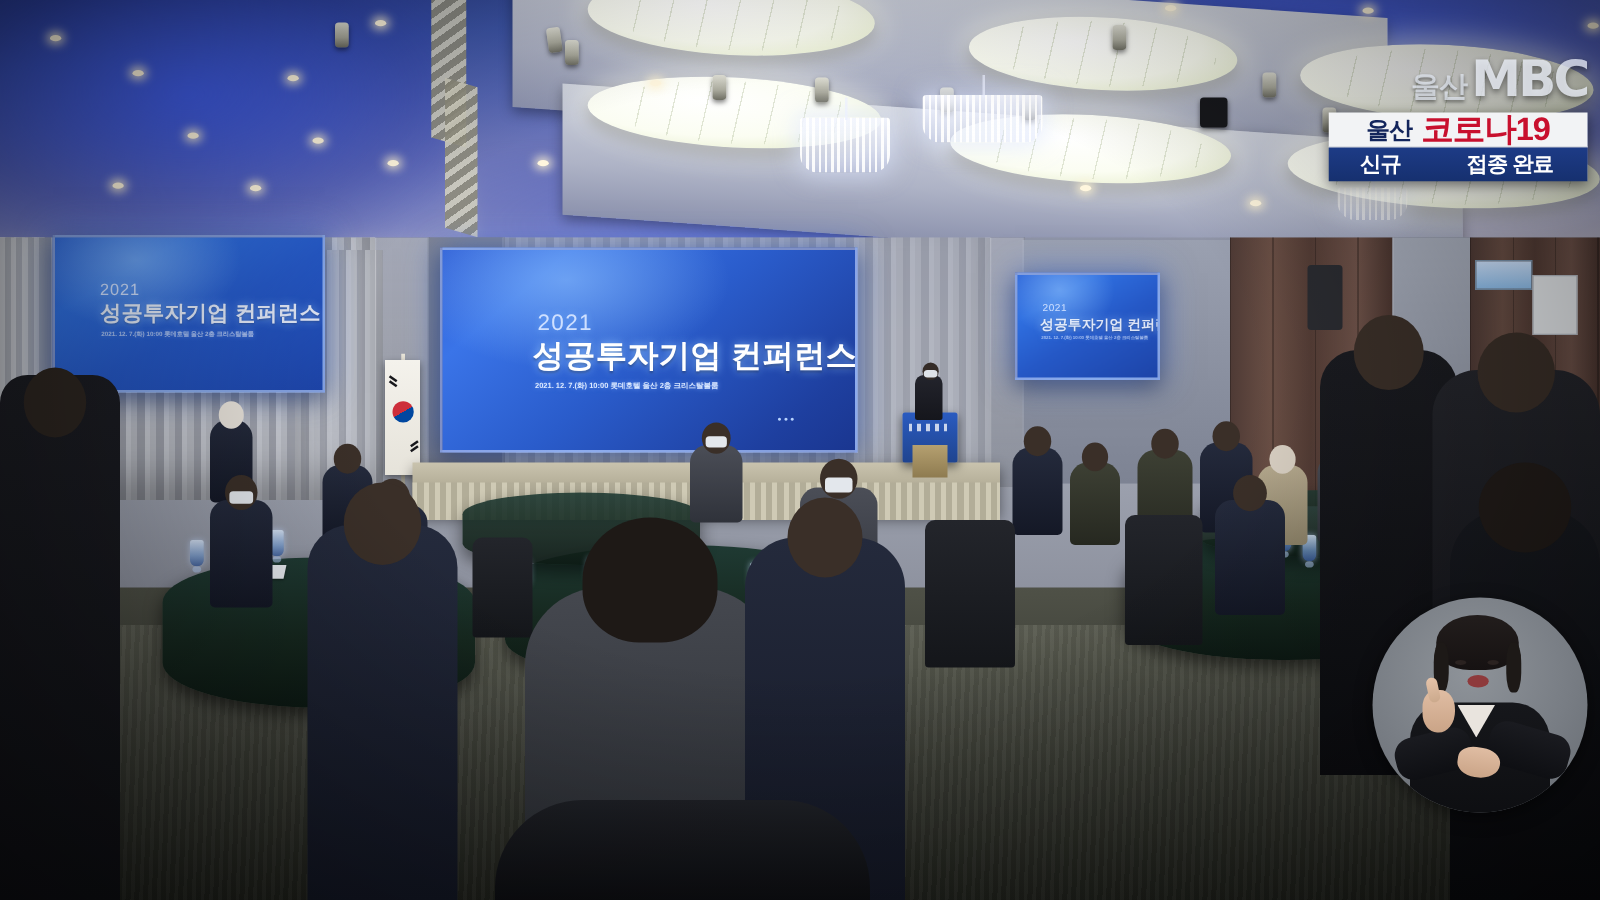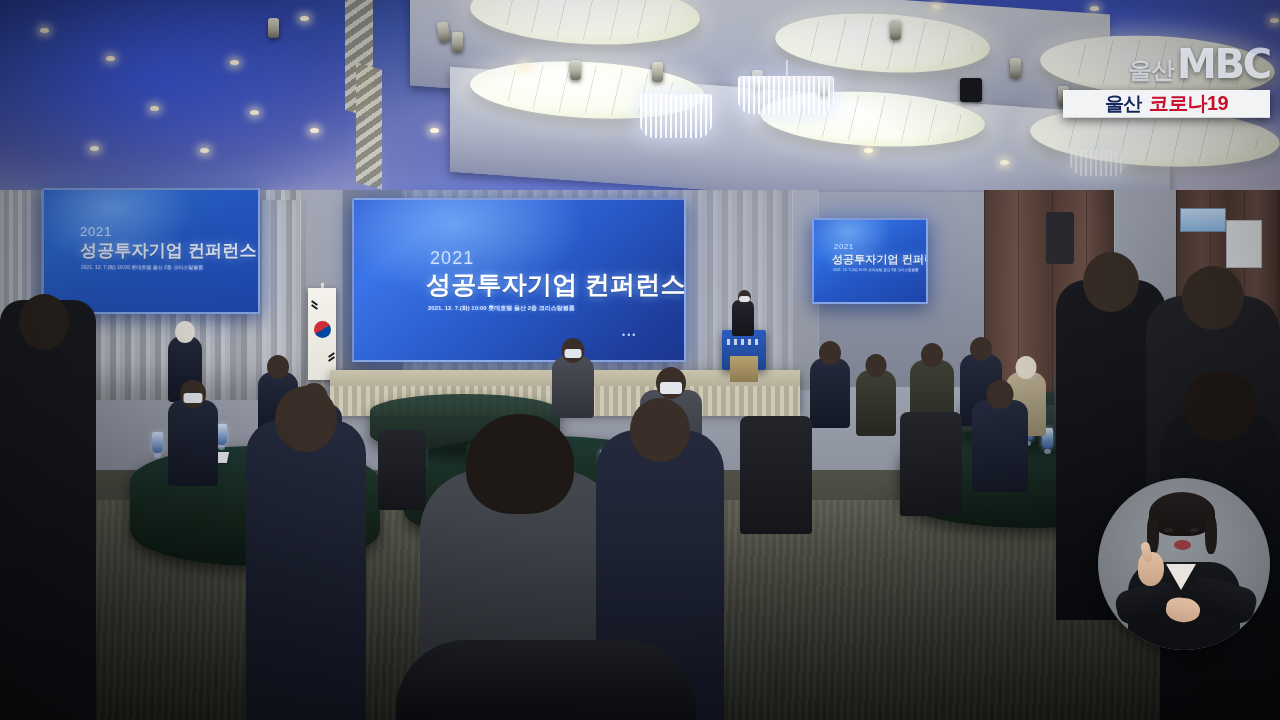--- a/index.html
+++ b/index.html
@@ -266,21 +266,21 @@
     position:absolute;left:1063px;top:90px;width:207px;
     box-shadow:0 3px 10px rgba(0,0,0,.5);
     font-weight:700;
   }
   .covid-head{
     background:#f2f3f5;height:27px;
     display:flex;align-items:center;justify-content:center;gap:7px;
     border-bottom:1px solid #d5d8de;
   }
   .covid-head .region{color:#13255c;font-size:19px;letter-spacing:-.03em;}
-  .covid-head .disease{color:#c8102e;font-size:20px;letter-spacing:-.03em;}
+  .covid-head .disease{color:#c8102e;font-size:26px;letter-spacing:-.03em;}
   .covid-labels{
     display:flex;background:linear-gradient(180deg,#1d3b86 0%,#16306f 100%);
     height:27px;
   }
   .covid-labels div{
     flex:1;display:flex;align-items:center;justify-content:center;
     color:#ffffff;font-size:17px;letter-spacing:-.04em;
   }
   .covid-labels div:first-child{flex:0 0 40%;}
   .covid-values{
@@ -583,20 +583,24 @@
   <div class="station-logo">
     <span class="region">울산</span>
     <span class="mbc">MBC</span>
   </div>
 
   <div class="covid-box">
     <div class="covid-head">
       <span class="region">울산</span>
       <span class="disease">코로나19</span>
     </div>
+    <div class="covid-labels">
+      <div>신규</div>
+      <div>접종 완료</div>
+    </div>
   </div>
 
   <div class="sign-circle">
     <div class="si-hair"></div>
     <div class="si-hair2"></div>
     <div class="si-hair3"></div>
     <div class="si-head"></div>
     <div class="si-eye" style="left:66px;top:50px;"></div>
     <div class="si-eye" style="left:92px;top:50px;"></div>
     <div class="si-mouth"></div>

